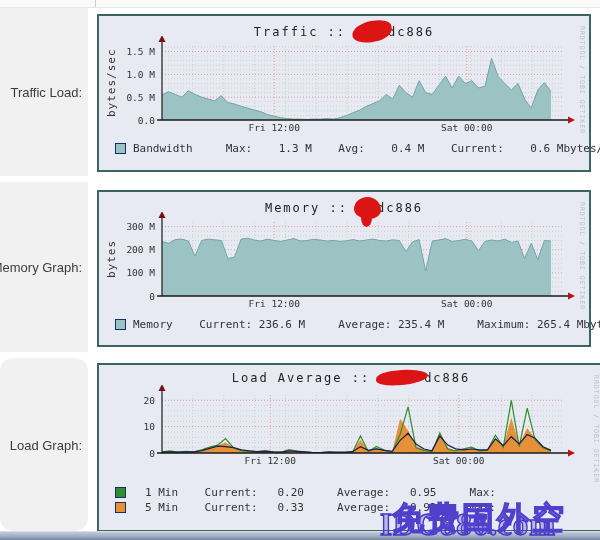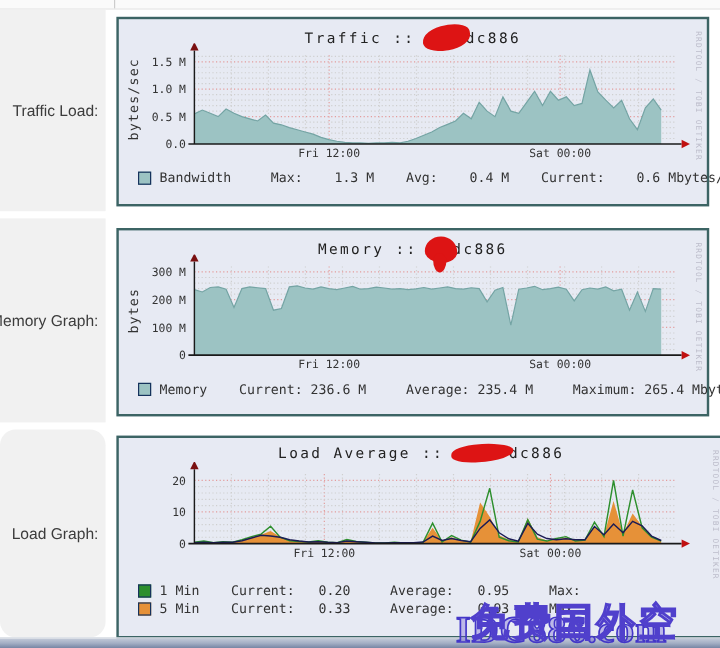--- a/index.html
+++ b/index.html
@@ -30,21 +30,21 @@
           font-family:"DejaVu Sans Mono",monospace;font-size:11px;color:#333;letter-spacing:1px;}
   .rrd-wm{position:absolute;right:3px;top:10px;writing-mode:vertical-rl;
           font-family:"DejaVu Sans Mono",monospace;font-size:6.5px;letter-spacing:1px;color:#bcbcca;}
   .chart-svg{position:absolute;left:8px;top:20px;}
   .legend{position:absolute;left:16px;display:flex;align-items:center;
           font-family:"DejaVu Sans Mono",monospace;font-size:11px;color:#333;white-space:pre;}
   .swatch{display:inline-block;width:9px;height:9px;border:1px solid #16325c;margin-right:7px;
           flex:0 0 auto;}
   .lrows{position:absolute;left:16px;}
   .lrow{height:15px;display:flex;align-items:center;font-family:"DejaVu Sans Mono",monospace;
-        font-size:11px;color:#333;white-space:pre;}
+        font-size:11px;color:#333;white-space:pre;gap:12px;}
   
   #wm1{position:absolute;left:380px;top:468px;z-index:5;font-family:"Liberation Serif",serif;
        font-weight:bold;font-size:31px;letter-spacing:1px;color:rgba(90,70,210,0.30);
        -webkit-text-stroke:1.4px #4336c8;pointer-events:none;margin-top:39px;}
   #wm2{position:absolute;left:392px;top:497px;z-index:5;font-family:"Liberation Serif",serif;
        font-weight:bold;font-size:32px;letter-spacing:3px;color:rgba(100,80,215,0.28);
        -webkit-text-stroke:1.3px #5040cc;pointer-events:none;}
   
   #bottom-bar{position:absolute;left:0;top:531px;width:600px;height:9px;
               background:linear-gradient(#c3cad8 0%,#a3aec4 45%,#6c7c9c 100%);

